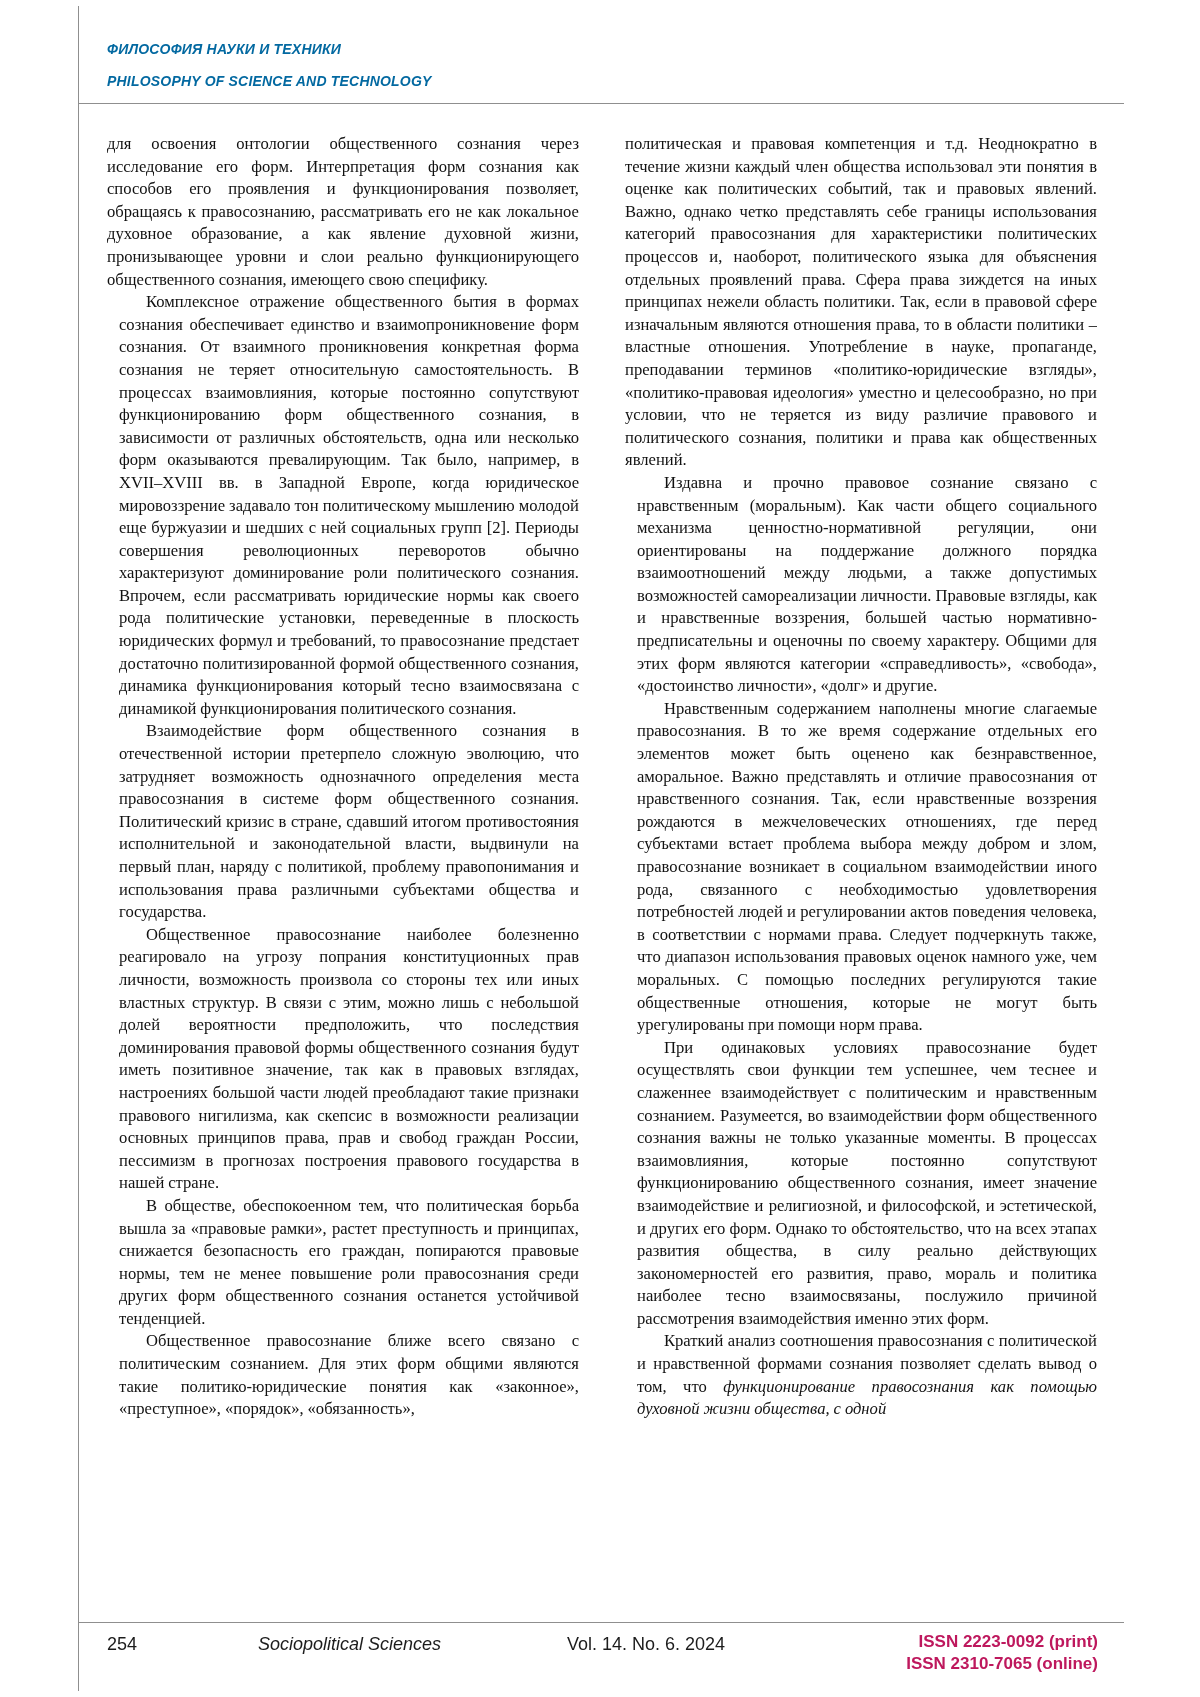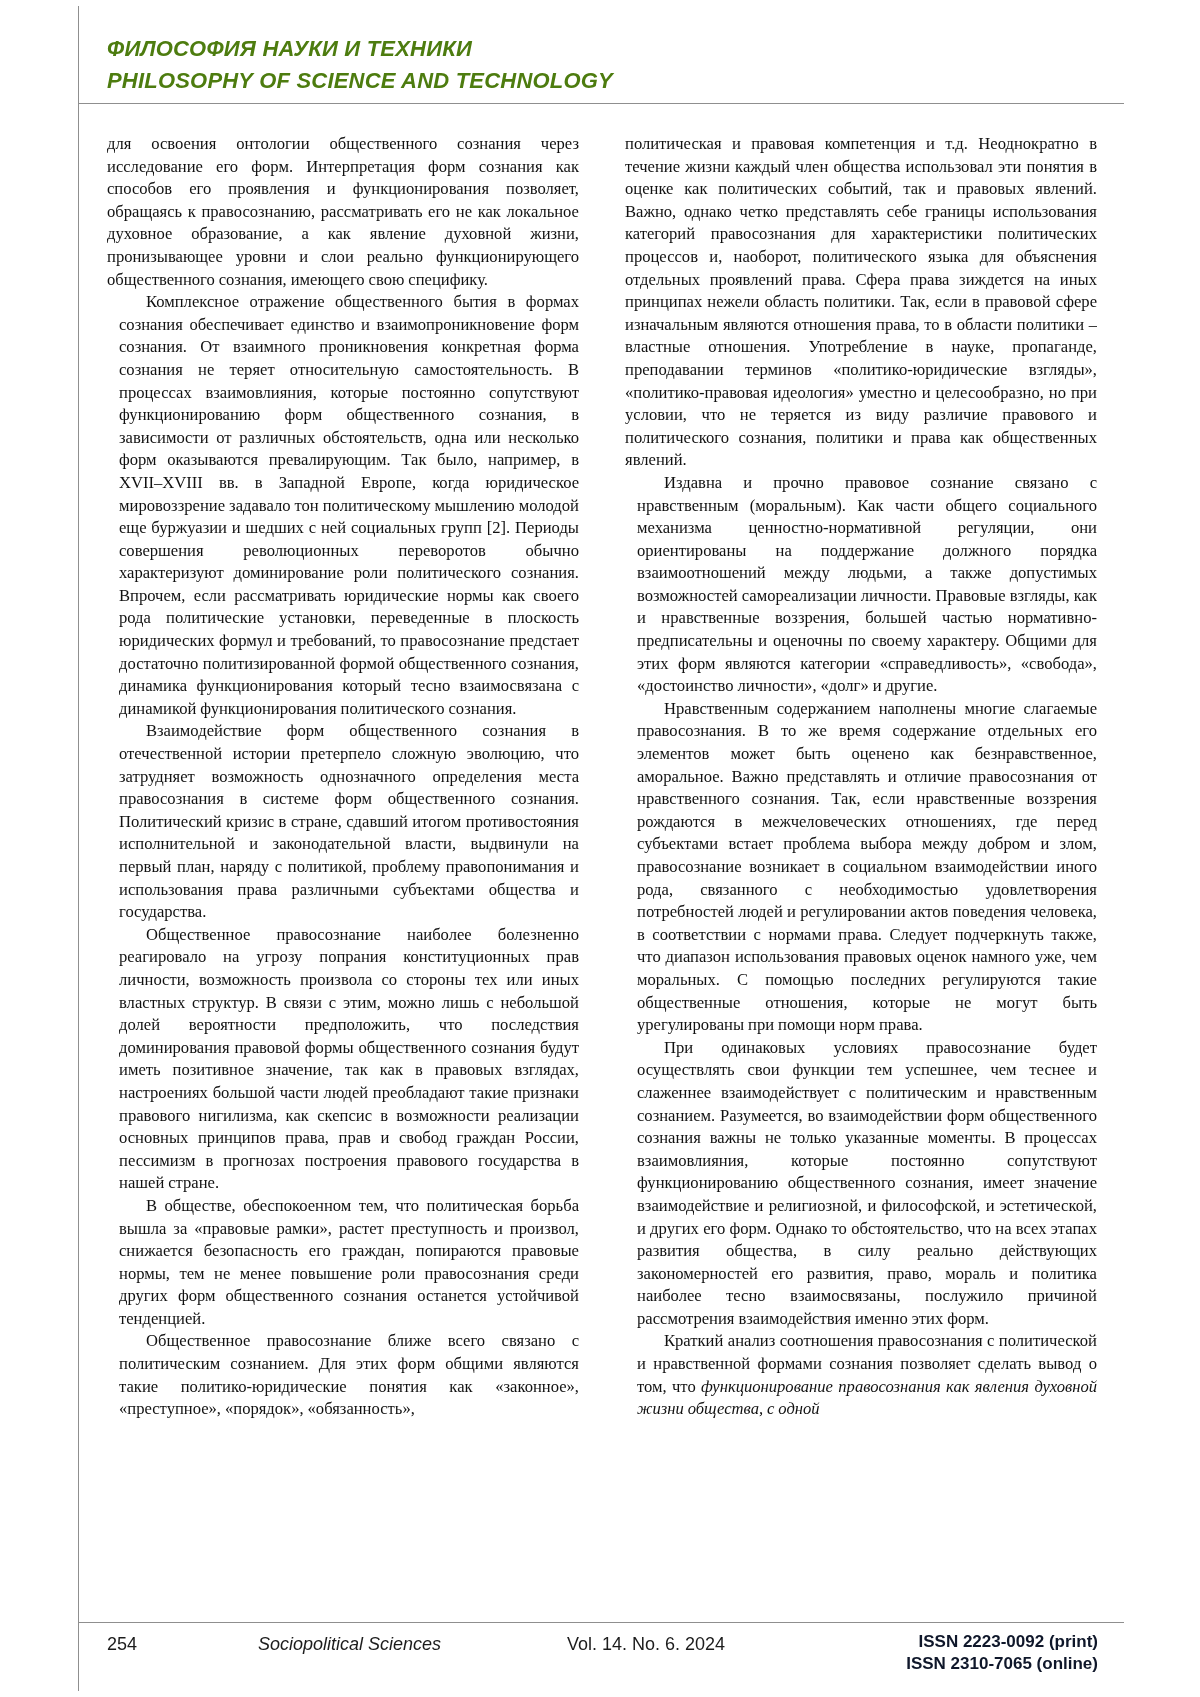--- a/index.html
+++ b/index.html
@@ -36,23 +36,23 @@
   .h-rule.footer-rule { top: 1622px; }
 
   
   .page-header {
     position: absolute;
     left: 107px;
     top: 33px;
     font-family: "Liberation Sans", sans-serif;
     font-style: italic;
     font-weight: bold;
-    font-size: 22px;
+    font-size: 14px;
     line-height: 32px;
-    color: #4d7c0f;
+    color: #0369a1;
     letter-spacing: 0.2px;
   }
 
   
   .columns {
     position: absolute;
     left: 107px;
     top: 133px;
     width: 990px;
     height: 1484px;
@@ -91,21 +91,21 @@
   .page-number   { left: 107px; top: 1634px; }
   .journal-name  { left: 258px; top: 1634px; font-style: italic; }
   .volume-info   { left: 567px; top: 1634px; }
   .issn-block {
     position: absolute;
     right: 102px;
     top: 1631px;
     font-family: "Liberation Sans", sans-serif;
     font-size: 17px;
     font-weight: bold;
-    color: #0f172a;
+    color: #be185d;
     text-align: right;
     line-height: 22px;
     white-space: nowrap;
   }
 </style>
 </head>
 <body>
 
 <div class="v-rule"></div>
 <div class="h-rule header-rule"></div>
@@ -115,29 +115,29 @@
   <div>ФИЛОСОФИЯ НАУКИ И ТЕХНИКИ</div>
   <div>PHILOSOPHY OF SCIENCE AND TECHNOLOGY</div>
 </div>
 
 <div class="columns">
   <div class="column">
     <p>для освоения онтологии общественного сознания через исследование его форм. Интерпретация форм сознания как способов его проявления и функционирования позволяет, обращаясь к правосознанию, рассматривать его не как локальное духовное образование, а как явление духовной жизни, пронизывающее уровни и слои реально функционирующего общественного сознания, имеющего свою специфику.</p>
     <p class="ind">Комплексное отражение общественного бытия в формах сознания обеспечивает единство и взаимопроникновение форм сознания. От взаимного проникновения конкретная форма сознания не теряет относительную самостоятельность. В процессах взаимовлияния, которые постоянно сопутствуют функционированию форм общественного сознания, в зависимости от различных обстоятельств, одна или несколько форм оказываются превалирующим. Так было, например, в XVII–XVIII вв. в Западной Европе, когда юридическое мировоззрение задавало тон политическому мышлению молодой еще буржуазии и шедших с ней социальных групп [2]. Периоды совершения революционных переворотов обычно характеризуют доминирование роли политического сознания. Впрочем, если рассматривать юридические нормы как своего рода политические установки, переведенные в плоскость юридических формул и требований, то правосознание предстает достаточно политизированной формой общественного сознания, динамика функционирования который тесно взаимосвязана с динамикой функционирования политического сознания.</p>
     <p class="ind">Взаимодействие форм общественного сознания в отечественной истории претерпело сложную эволюцию, что затрудняет возможность однозначного определения места правосознания в системе форм общественного сознания. Политический кризис в стране, сдавший итогом противостояния исполнительной и законодательной власти, выдвинули на первый план, наряду с политикой, проблему правопонимания и использования права различными субъектами общества и государства.</p>
     <p class="ind">Общественное правосознание наиболее болезненно реагировало на угрозу попрания конституционных прав личности, возможность произвола со стороны тех или иных властных структур. В связи с этим, можно лишь с небольшой долей вероятности предположить, что последствия доминирования правовой формы общественного сознания будут иметь позитивное значение, так как в правовых взглядах, настроениях большой части людей преобладают такие признаки правового нигилизма, как скепсис в возможности реализации основных принципов права, прав и свобод граждан России, пессимизм в прогнозах построения правового государства в нашей стране.</p>
-    <p class="ind">В обществе, обеспокоенном тем, что политическая борьба вышла за «правовые рамки», растет преступность и произвол, снижается безопасность его граждан, попираются правовые нормы, тем не менее повышение роли правосознания среди других форм общественного сознания останется устойчивой тенденцией.</p>
+    <p class="ind">В обществе, обеспокоенном тем, что политическая борьба вышла за «правовые рамки», растет преступность и принципах, снижается безопасность его граждан, попираются правовые нормы, тем не менее повышение роли правосознания среди других форм общественного сознания останется устойчивой тенденцией.</p>
     <p class="ind">Общественное правосознание ближе всего связано с политическим сознанием. Для этих форм общими являются такие политико-юридические понятия как «законное», «преступное», «порядок», «обязанность»,</p>
   </div>
   <div class="column">
     <p>политическая и правовая компетенция и т.д. Неоднократно в течение жизни каждый член общества использовал эти понятия в оценке как политических событий, так и правовых явлений. Важно, однако четко представлять себе границы использования категорий правосознания для характеристики политических процессов и, наоборот, политического языка для объяснения отдельных проявлений права. Сфера права зиждется на иных принципах нежели область политики. Так, если в правовой сфере изначальным являются отношения права, то в области политики – властные отношения. Употребление в науке, пропаганде, преподавании терминов «политико-юридические взгляды», «политико-правовая идеология» уместно и целесообразно, но при условии, что не теряется из виду различие правового и политического сознания, политики и права как общественных явлений.</p>
     <p class="ind">Издавна и прочно правовое сознание связано с нравственным (моральным). Как части общего социального механизма ценностно-нормативной регуляции, они ориентированы на поддержание должного порядка взаимоотношений между людьми, а также допустимых возможностей самореализации личности. Правовые взгляды, как и нравственные воззрения, большей частью нормативно-предписательны и оценочны по своему характеру. Общими для этих форм являются категории «справедливость», «свобода», «достоинство личности», «долг» и другие.</p>
     <p class="ind">Нравственным содержанием наполнены многие слагаемые правосознания. В то же время содержание отдельных его элементов может быть оценено как безнравственное, аморальное. Важно представлять и отличие правосознания от нравственного сознания. Так, если нравственные воззрения рождаются в межчеловеческих отношениях, где перед субъектами встает проблема выбора между добром и злом, правосознание возникает в социальном взаимодействии иного рода, связанного с необходимостью удовлетворения потребностей людей и регулировании актов поведения человека, в соответствии с нормами права. Следует подчеркнуть также, что диапазон использования правовых оценок намного уже, чем моральных. С помощью последних регулируются такие общественные отношения, которые не могут быть урегулированы при помощи норм права.</p>
     <p class="ind">При одинаковых условиях правосознание будет осуществлять свои функции тем успешнее, чем теснее и слаженнее взаимодействует с политическим и нравственным сознанием. Разумеется, во взаимодействии форм общественного сознания важны не только указанные моменты. В процессах взаимовлияния, которые постоянно сопутствуют функционированию общественного сознания, имеет значение взаимодействие и религиозной, и философской, и эстетической, и других его форм. Однако то обстоятельство, что на всех этапах развития общества, в силу реально действующих закономерностей его развития, право, мораль и политика наиболее тесно взаимосвязаны, послужило причиной рассмотрения взаимодействия именно этих форм.</p>
-    <p class="ind"><span>Краткий анализ соотношения правосознания с политической и нравственной формами сознания позволяет сделать вывод о том, что </span><em>функционирование правосознания как явления духовной жизни общества, с одной</em></p>
+    <p class="ind"><span>Краткий анализ соотношения правосознания с политической и нравственной формами сознания позволяет сделать вывод о том, что </span><em>функционирование правосознания как помощью духовной жизни общества, с одной</em></p>
   </div>
 </div>
 
 <div class="footer-item page-number">254</div>
 <div class="footer-item journal-name">Sociopolitical Sciences</div>
 <div class="footer-item volume-info">Vol. 14. No. 6. 2024</div>
 <div class="issn-block">
   <div>ISSN 2223-0092 (print)</div>
   <div>ISSN 2310-7065 (online)</div>
 </div>

